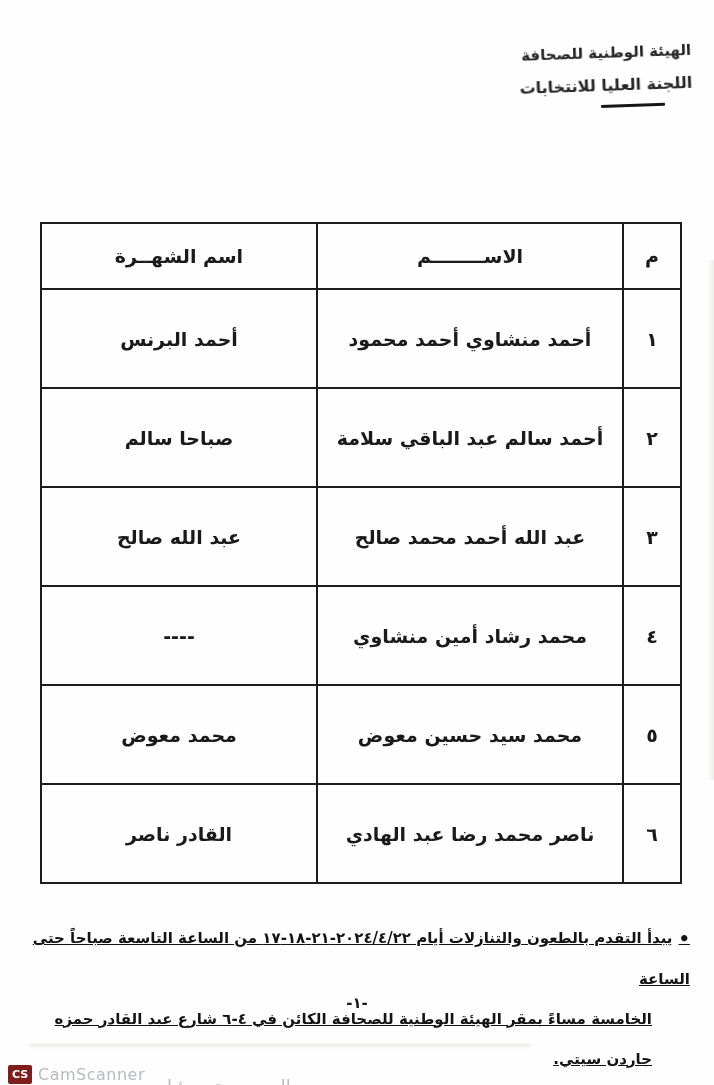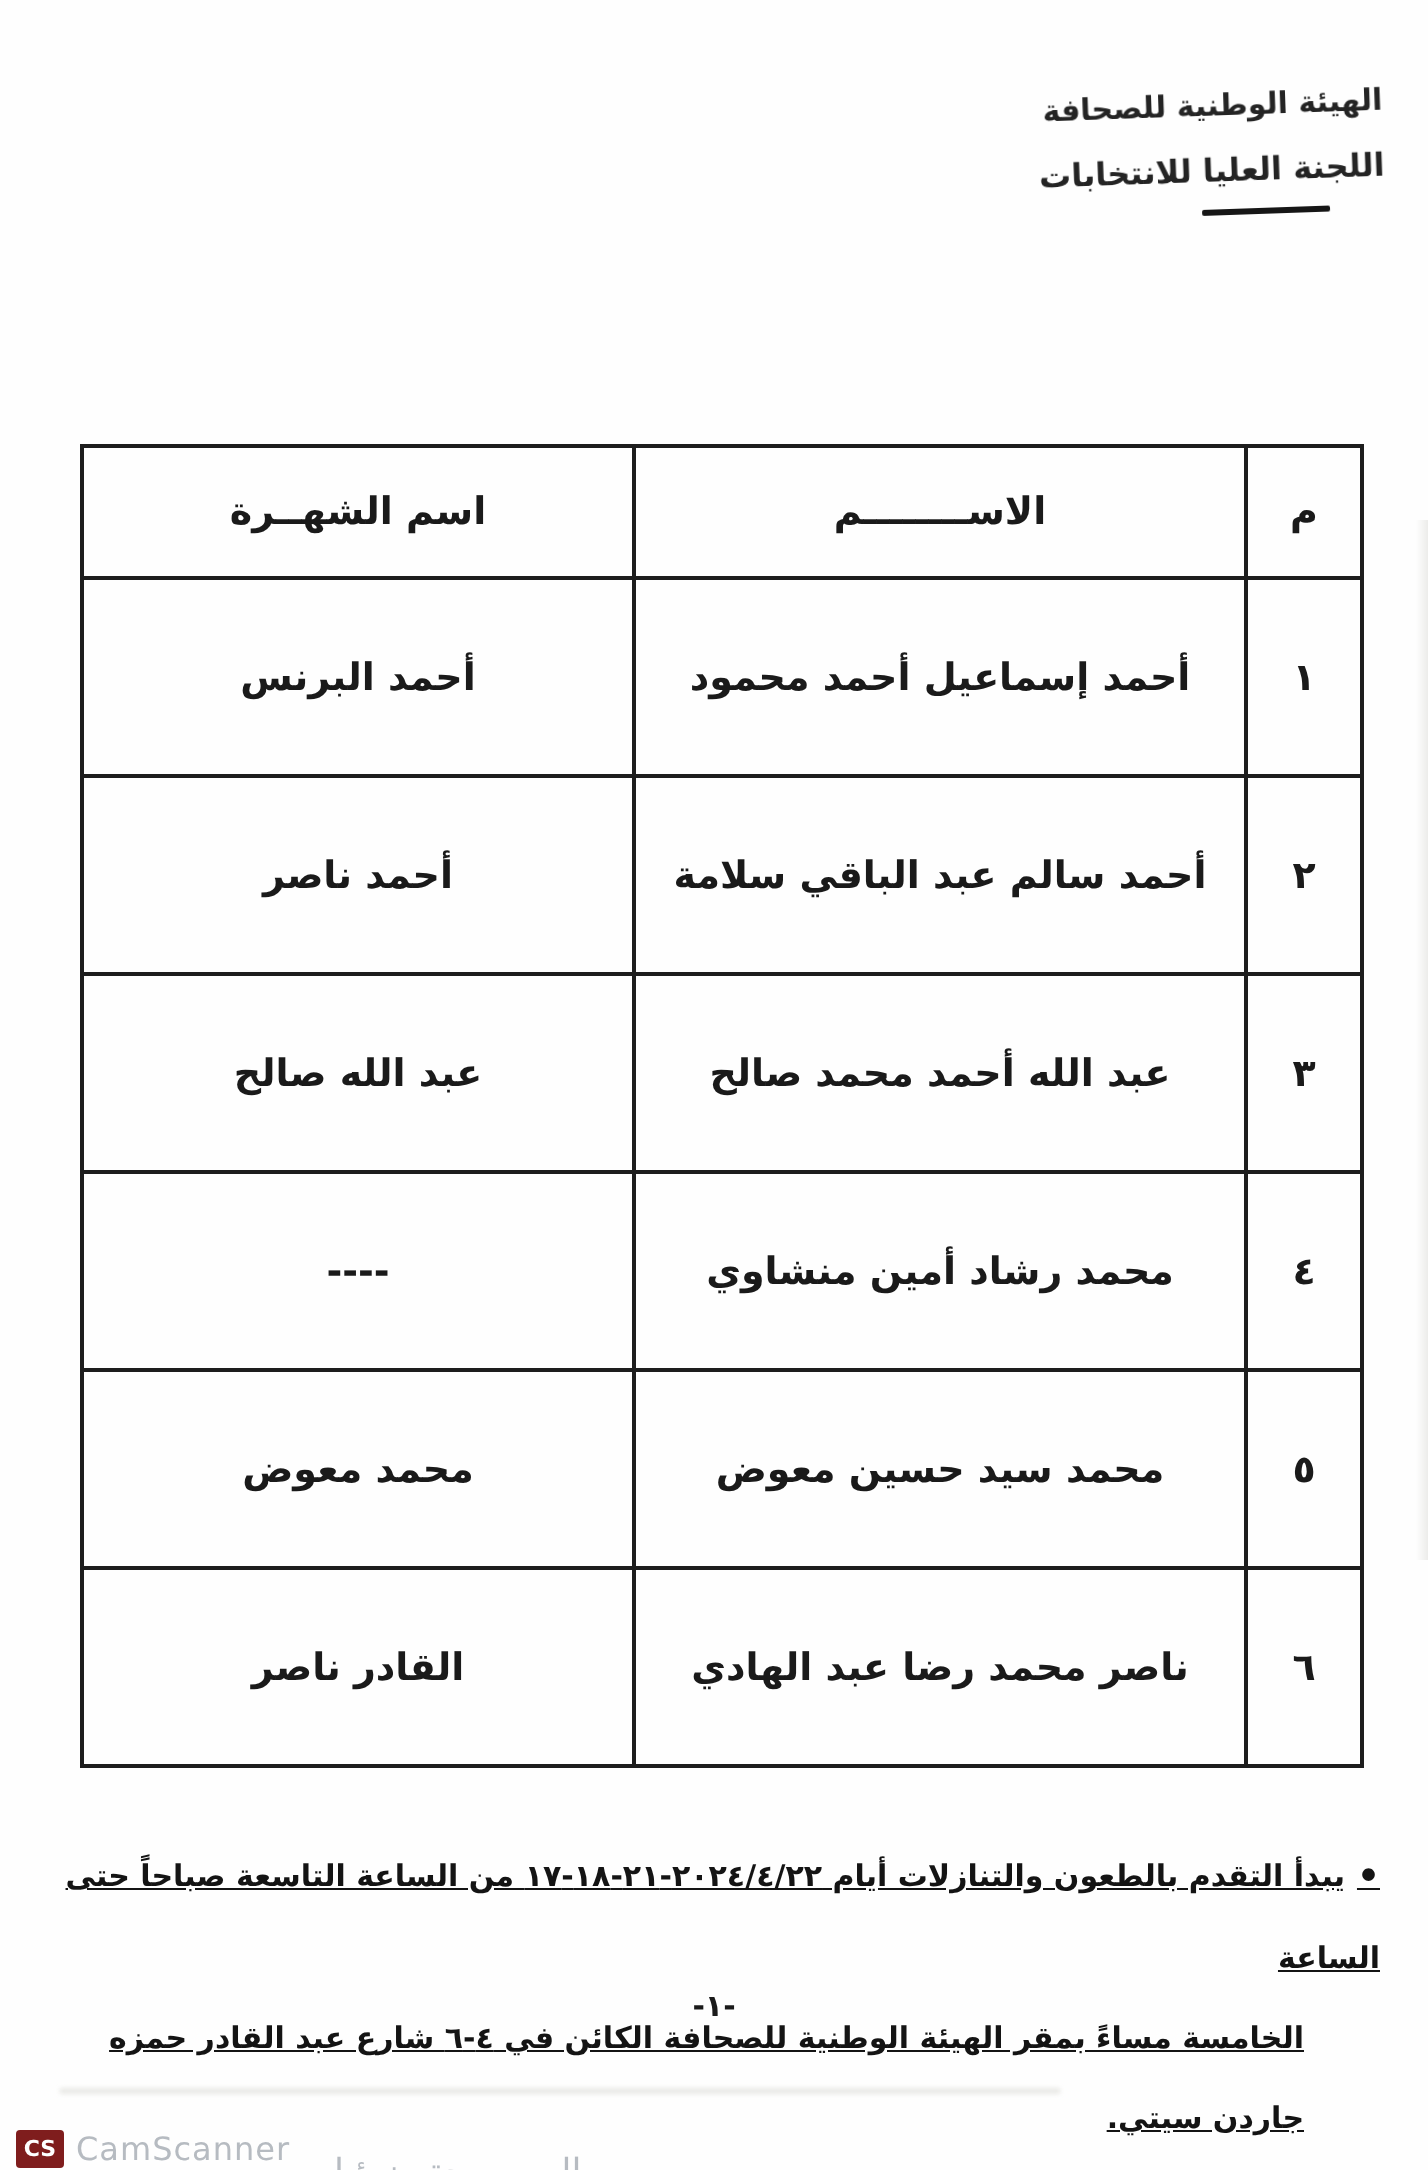--- a/index.html
+++ b/index.html
@@ -112,27 +112,27 @@
       <col style="width:276px">
     </colgroup>
     <tbody>
         <tr>
       <th class="num">م</th>
       <th>الاســــــــم</th>
       <th>اسم الشهــرة</th>
     </tr>
     <tr>
       <td class="num">١</td>
-      <td>أحمد إسماعيل أحمد محمود</td>
+      <td>أحمد منشاوي أحمد محمود</td>
       <td>أحمد البرنس</td>
     </tr>
     <tr>
       <td class="num">٢</td>
       <td>أحمد سالم عبد الباقي سلامة</td>
-      <td>أحمد ناصر</td>
+      <td>صباحا سالم</td>
     </tr>
     <tr>
       <td class="num">٣</td>
       <td>عبد الله أحمد محمد صالح</td>
       <td>عبد الله صالح</td>
     </tr>
     <tr>
       <td class="num">٤</td>
       <td>محمد رشاد أمين منشاوي</td>
       <td>----</td>

